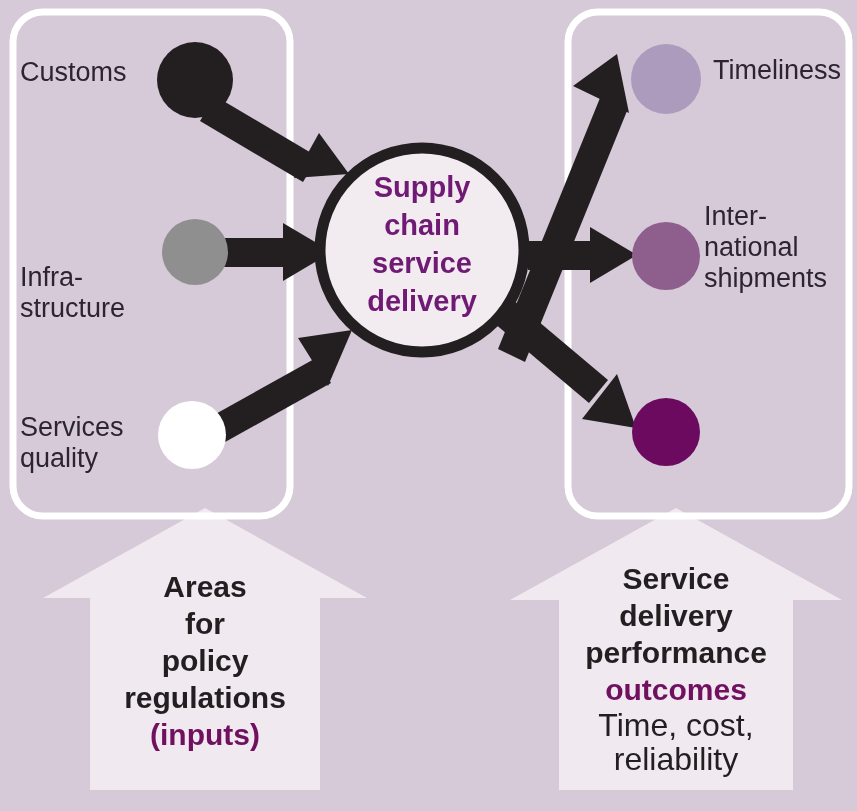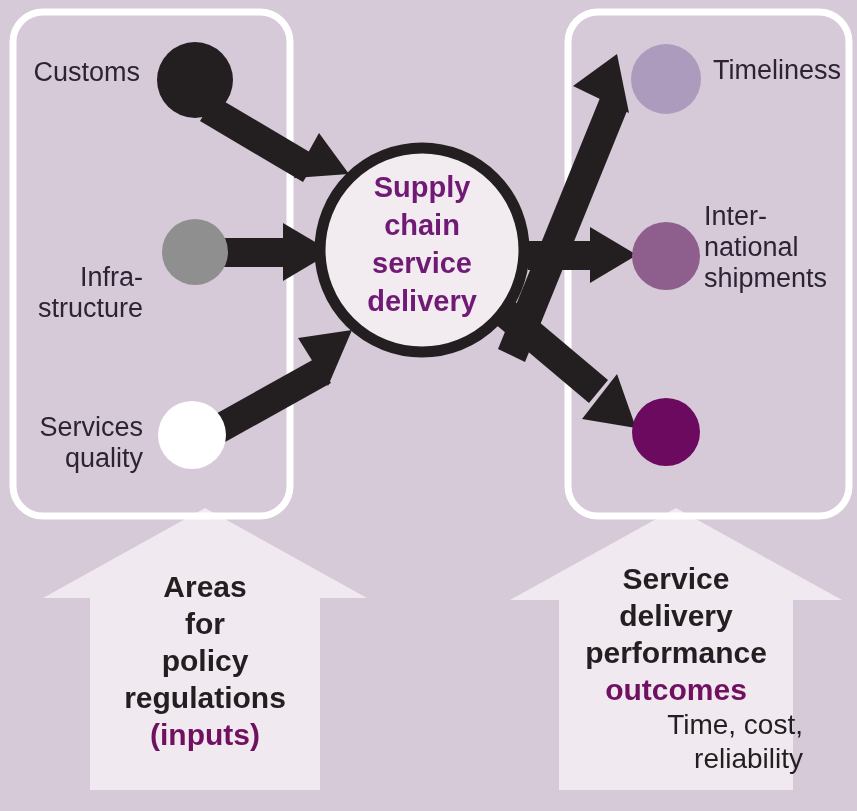--- a/index.html
+++ b/index.html
@@ -7,33 +7,33 @@
   body{
     width:857px;height:811px;
     background:#d6c9d8;
     font-family:"Liberation Sans", sans-serif;
     overflow:hidden;
   }
   #stage{position:relative;width:857px;height:811px;}
   #svgroot{position:absolute;left:0;top:0;width:857px;height:811px;}
 
   .lbl{position:absolute;color:#2b2433;font-size:27px;line-height:31px;white-space:pre-line;}
-  .lbl-r{text-align:right;}
+  .lbl-r{text-align:left;}
   .lbl-l{text-align:left;}
 
   #hub-text{
     position:absolute;left:318px;top:168px;width:208px;
     text-align:center;font-weight:bold;font-size:29px;line-height:38px;
     color:#701a75;white-space:pre-line;
   }
 
   .arrowblock{position:absolute;text-align:center;color:#231f20;}
   .arrowblock .bold{font-weight:bold;font-size:30px;line-height:37px;white-space:pre-line;display:block;}
   .arrowblock .accent{font-weight:bold;font-size:30px;line-height:37px;color:#70105f;display:block;}
-  .arrowblock .plain{font-weight:normal;font-size:28px;line-height:34px;white-space:pre-line;display:block;text-align:right;}
+  .arrowblock .plain{font-weight:normal;font-size:32px;line-height:34px;white-space:pre-line;display:block;}
 </style>
 </head>
 <body>
 
 <div id="stage">
 
   <svg id="svgroot" viewBox="0 0 857 811">
 
     <g>
       <path d="M 205 508  L 367 598  L 320 598  L 320 790  L 90 790  L 90 598  L 43 598 Z" fill="#f0e9f0"></path>

